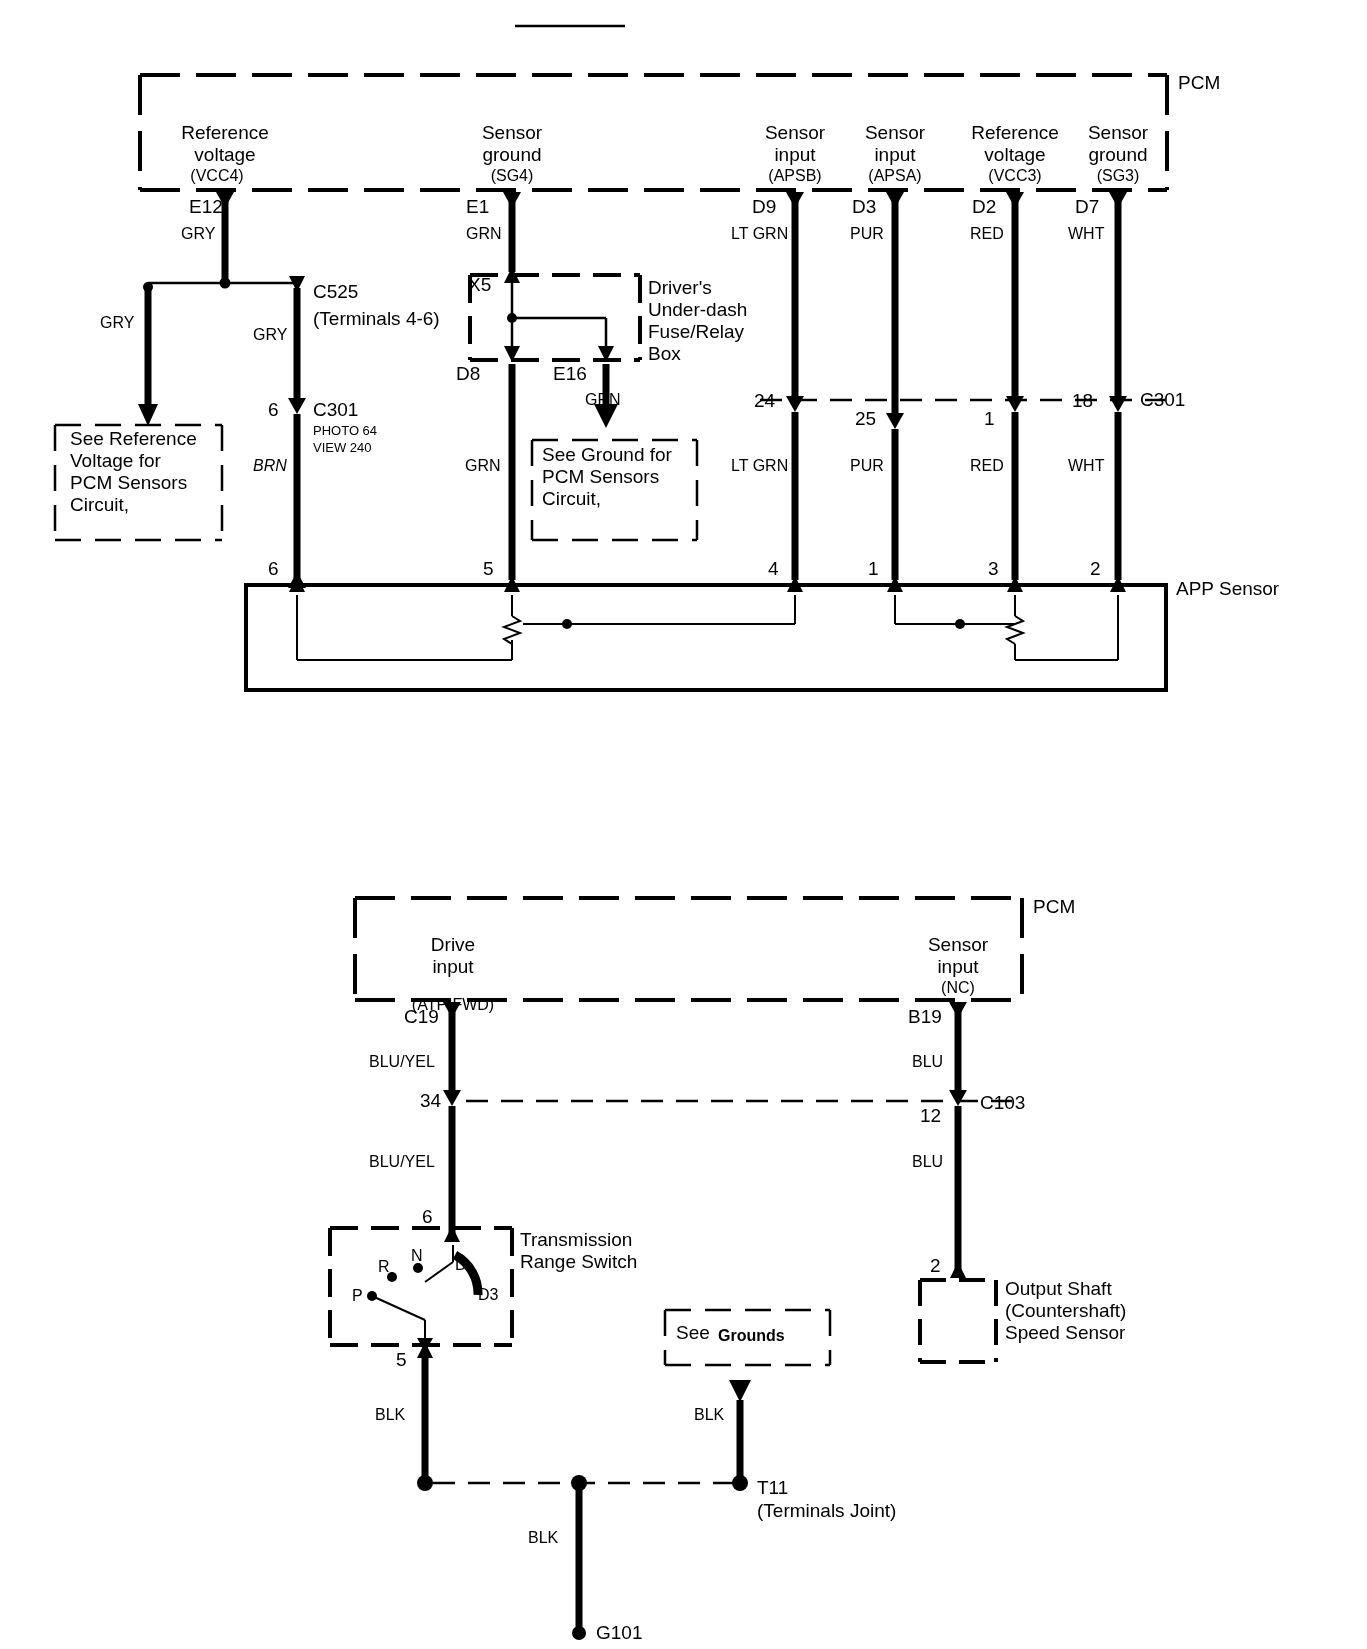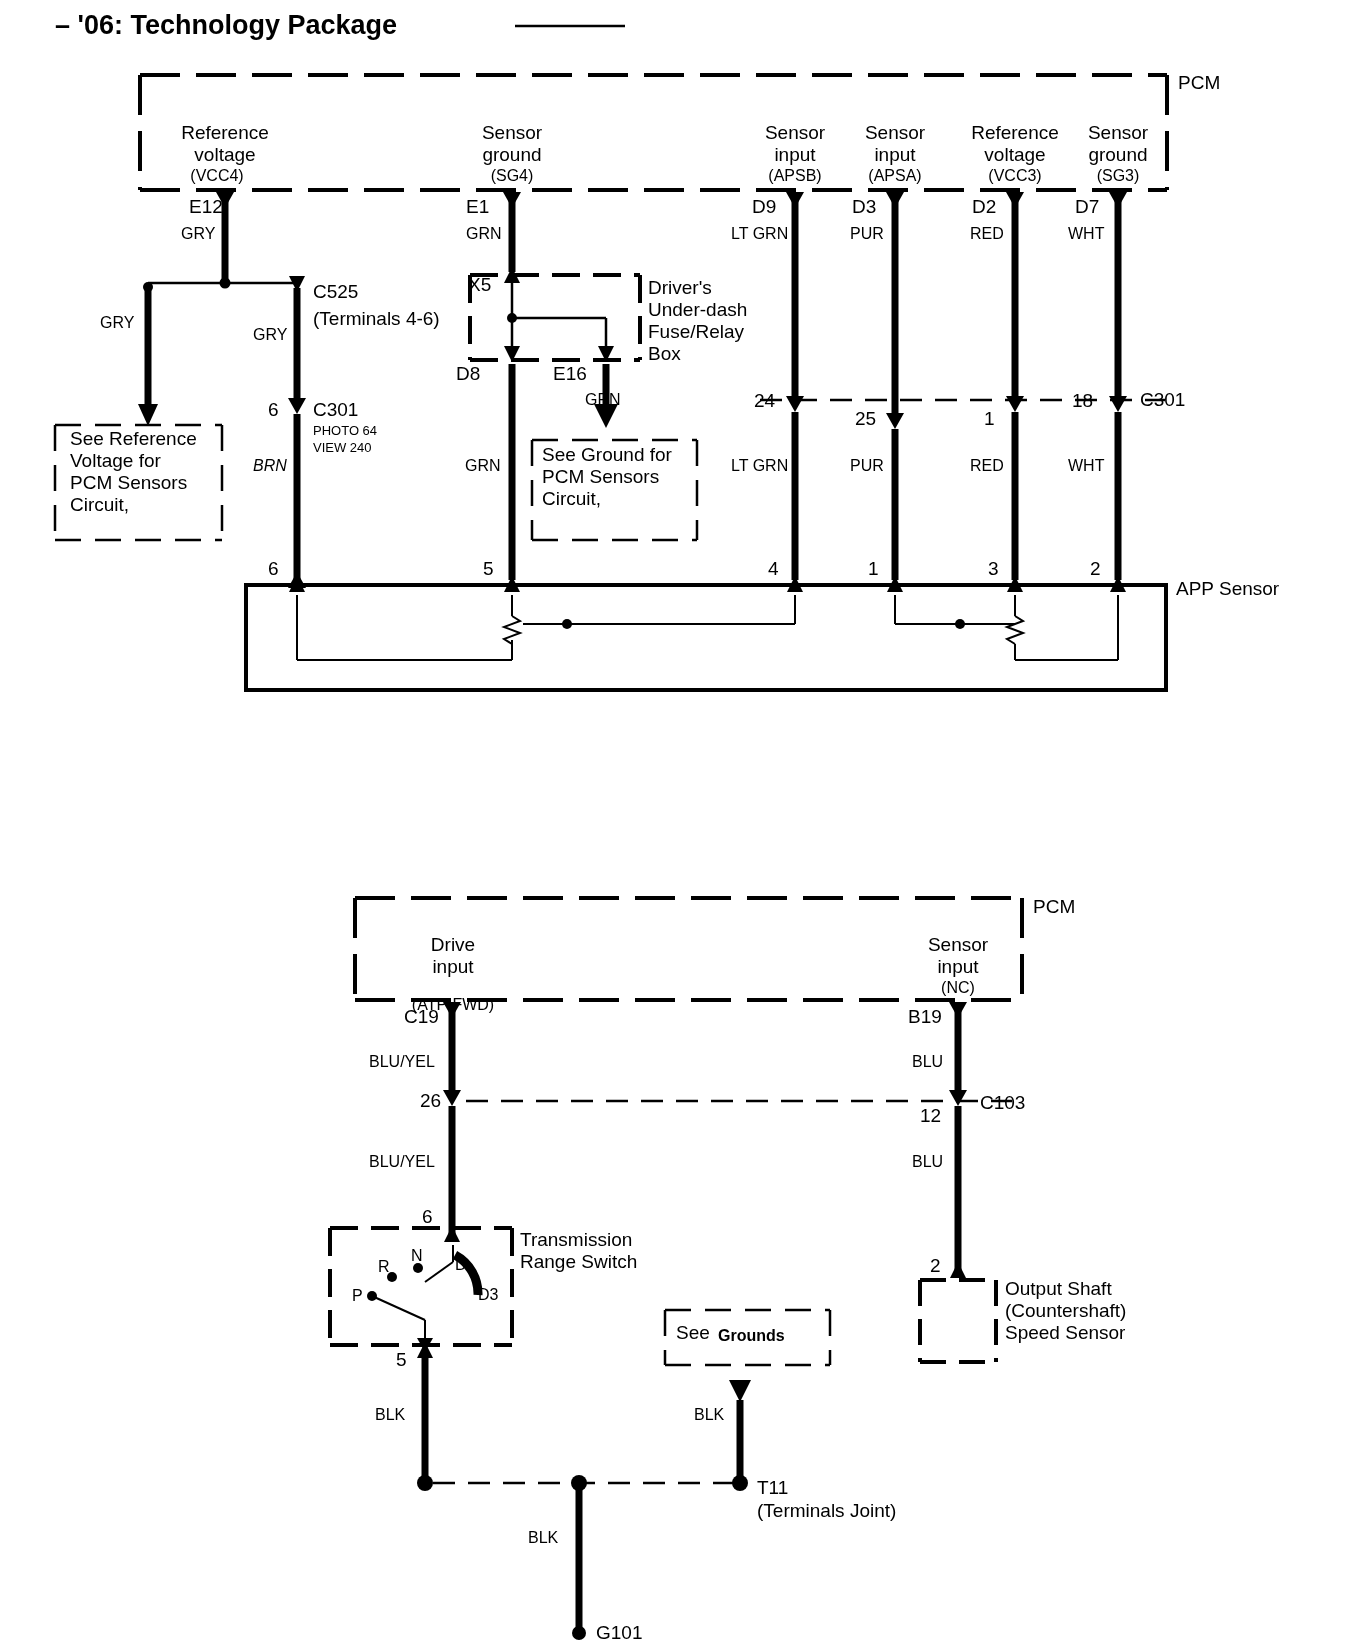--- a/index.html
+++ b/index.html
@@ -225,21 +225,20 @@
 
     <path d="M579 1490 L579 1628" stroke="#000" stroke-width="7"></path>
     <circle cx="579" cy="1633" r="7" fill="#000"></circle>
 
     <path d="M920 1280 L996 1280" stroke="#000" stroke-width="4" fill="none" stroke-dasharray="26,13"></path>
     <path d="M920 1280 L920 1362" stroke="#000" stroke-width="4" fill="none" stroke-dasharray="26,13"></path>
     <path d="M996 1280 L996 1362" stroke="#000" stroke-width="4" fill="none" stroke-dasharray="26,13"></path>
     <path d="M920 1362 L996 1362" stroke="#000" stroke-width="4" fill="none" stroke-dasharray="26,13"></path>
   </svg>
 
-  <div class="title" style="left:55px; top:10px;">– '06: Technology Package</div>
 
   <div class="lbl" style="left:1178px; top:72px;">PCM</div>
   <div class="lbl" style="left:1176px; top:578px;">APP Sensor</div>
 
   <div class="lbl c" style="left:160px; top:122px; width:130px;">Reference
 voltage</div>
   <div class="lbl c small" style="left:152px; top:166px; width:130px;">(VCC4)</div>
 
   <div class="lbl c" style="left:447px; top:122px; width:130px;">Sensor
 ground</div>
@@ -332,21 +331,21 @@
   <div class="lbl c" style="left:888px; top:934px; width:140px;">Sensor
 input</div>
   <div class="lbl c small" style="left:888px; top:978px; width:140px;">(NC)</div>
 
   <div class="lbl" style="left:404px; top:1006px;">C19</div>
   <div class="lbl" style="left:908px; top:1006px;">B19</div>
 
   <div class="lbl small" style="left:369px; top:1052px;">BLU/YEL</div>
   <div class="lbl small" style="left:912px; top:1052px;">BLU</div>
 
-  <div class="lbl" style="left:420px; top:1090px;">26</div>
+  <div class="lbl" style="left:420px; top:1090px;">34</div>
   <div class="lbl" style="left:920px; top:1105px;">12</div>
   <div class="lbl" style="left:980px; top:1092px;">C103</div>
 
   <div class="lbl small" style="left:369px; top:1152px;">BLU/YEL</div>
   <div class="lbl small" style="left:912px; top:1152px;">BLU</div>
 
   <div class="lbl" style="left:422px; top:1206px;">6</div>
   <div class="lbl" style="left:520px; top:1229px;">Transmission
 Range Switch</div>
   <div class="lbl small" style="left:352px; top:1286px;">P</div>

